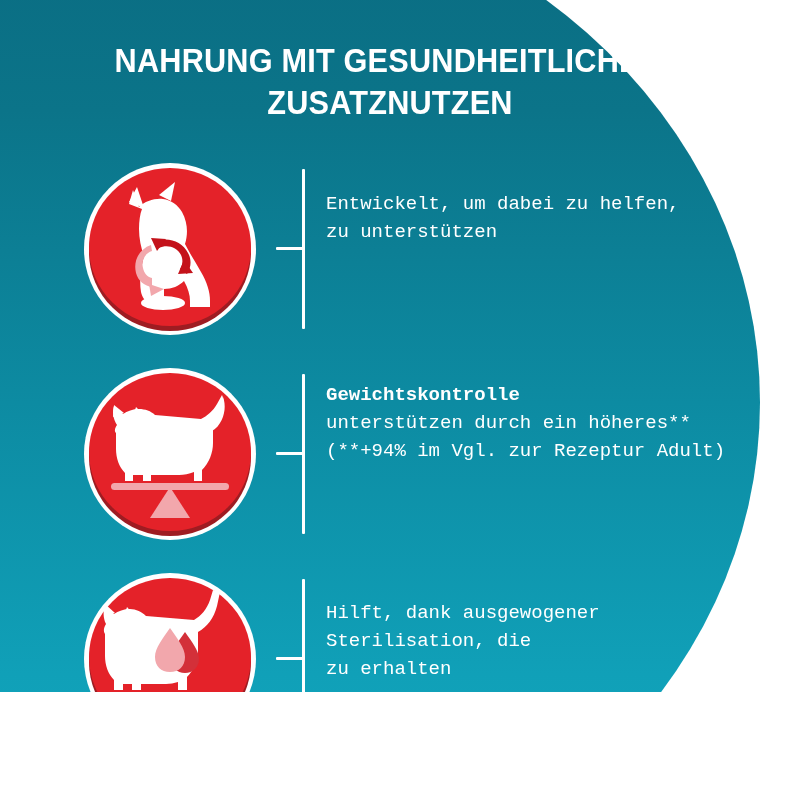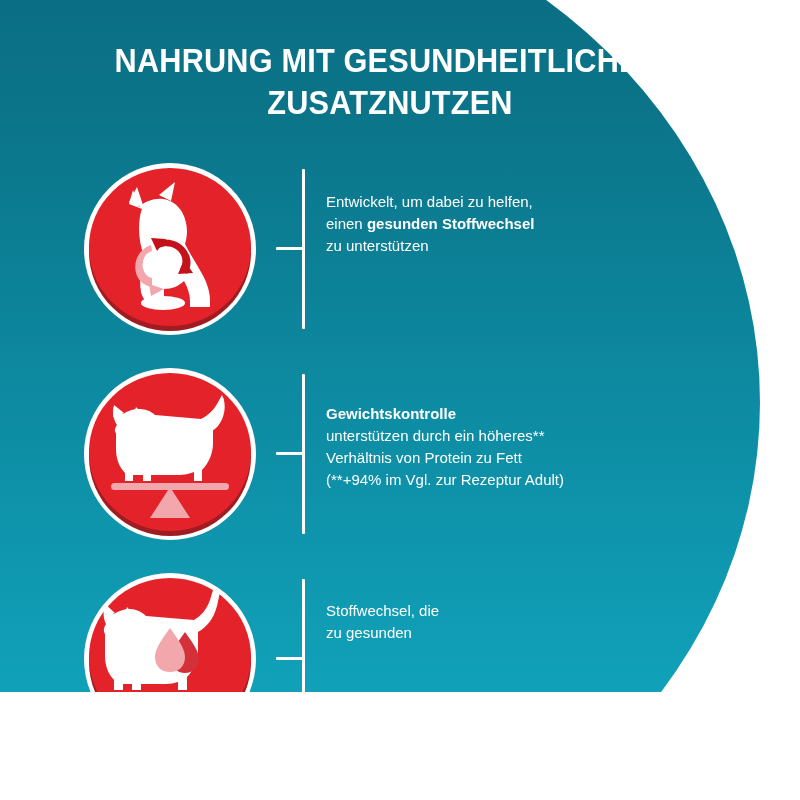--- a/index.html
+++ b/index.html
@@ -92,25 +92,26 @@
     position:absolute;left:8px;top:84px;
     width:28px;height:3px;background:#ffffff;border-radius:1px;
   }
 
   
   .copy{
     position:absolute;
     left:326px;
     width:400px;
     color:#ffffff;
-    font-size:15px;
+    font-size:19px;
     line-height:1.47;
+    font-family:Liberation Mono, monospace;
   }
   .copy-1{top:28px;}
-  .copy-2{top:35px;}
+  .copy-2{top:14px;}
   .copy-3{top:27px;}
   .copy p{margin:0;white-space:nowrap;}
   .copy b{font-weight:bold;}
 </style>
 </head>
 <body>
 
 <div id="stage">
 
   <div class="teal-left-fill"></div>
@@ -147,21 +148,20 @@
       </svg>
     </div>
 
     <div class="connector">
       <div class="vline"></div>
       <div class="tick"></div>
     </div>
 
     <div class="copy copy-1">
         <p><span>Entwickelt, um dabei zu helfen,</span></p>
-        <p><span>einen </span><b>gesunden Stoffwechsel</b></p>
         <p><span>zu unterstützen</span></p>
       </div>
   </div>
 
   <div class="row row-2">
 
     <div class="badge">
       <div class="ring"></div>
       <div class="shadow"></div>
       <div class="disc"></div>
@@ -185,21 +185,20 @@
     </div>
 
     <div class="connector">
       <div class="vline"></div>
       <div class="tick"></div>
     </div>
 
     <div class="copy copy-2">
         <p><b>Gewichtskontrolle</b></p>
         <p><span>unterstützen durch ein höheres**</span></p>
-        <p><span>Verhältnis von Protein zu Fett</span></p>
         <p><span>(**+94% im Vgl. zur Rezeptur Adult)</span></p>
       </div>
   </div>
 
   <div class="row row-3">
 
     <div class="badge">
       <div class="ring"></div>
       <div class="shadow"></div>
       <div class="disc"></div>
@@ -222,18 +221,19 @@
           C72 94 66 88 66 79 C66 70 74 60 81 50 Z"></path>
       </svg>
     </div>
 
     <div class="connector">
       <div class="vline"></div>
       <div class="tick"></div>
     </div>
 
     <div class="copy copy-3">
-        <p><span>Stoffwechsel, die</span></p>
-        <p><span>zu gesunden</span></p>
+        <p><span>Hilft, dank ausgewogener</span></p>
+        <p><span>Sterilisation, die</span></p>
+        <p><span>zu erhalten</span></p>
       </div>
   </div>
 
 </div>
 
 </body></html>

